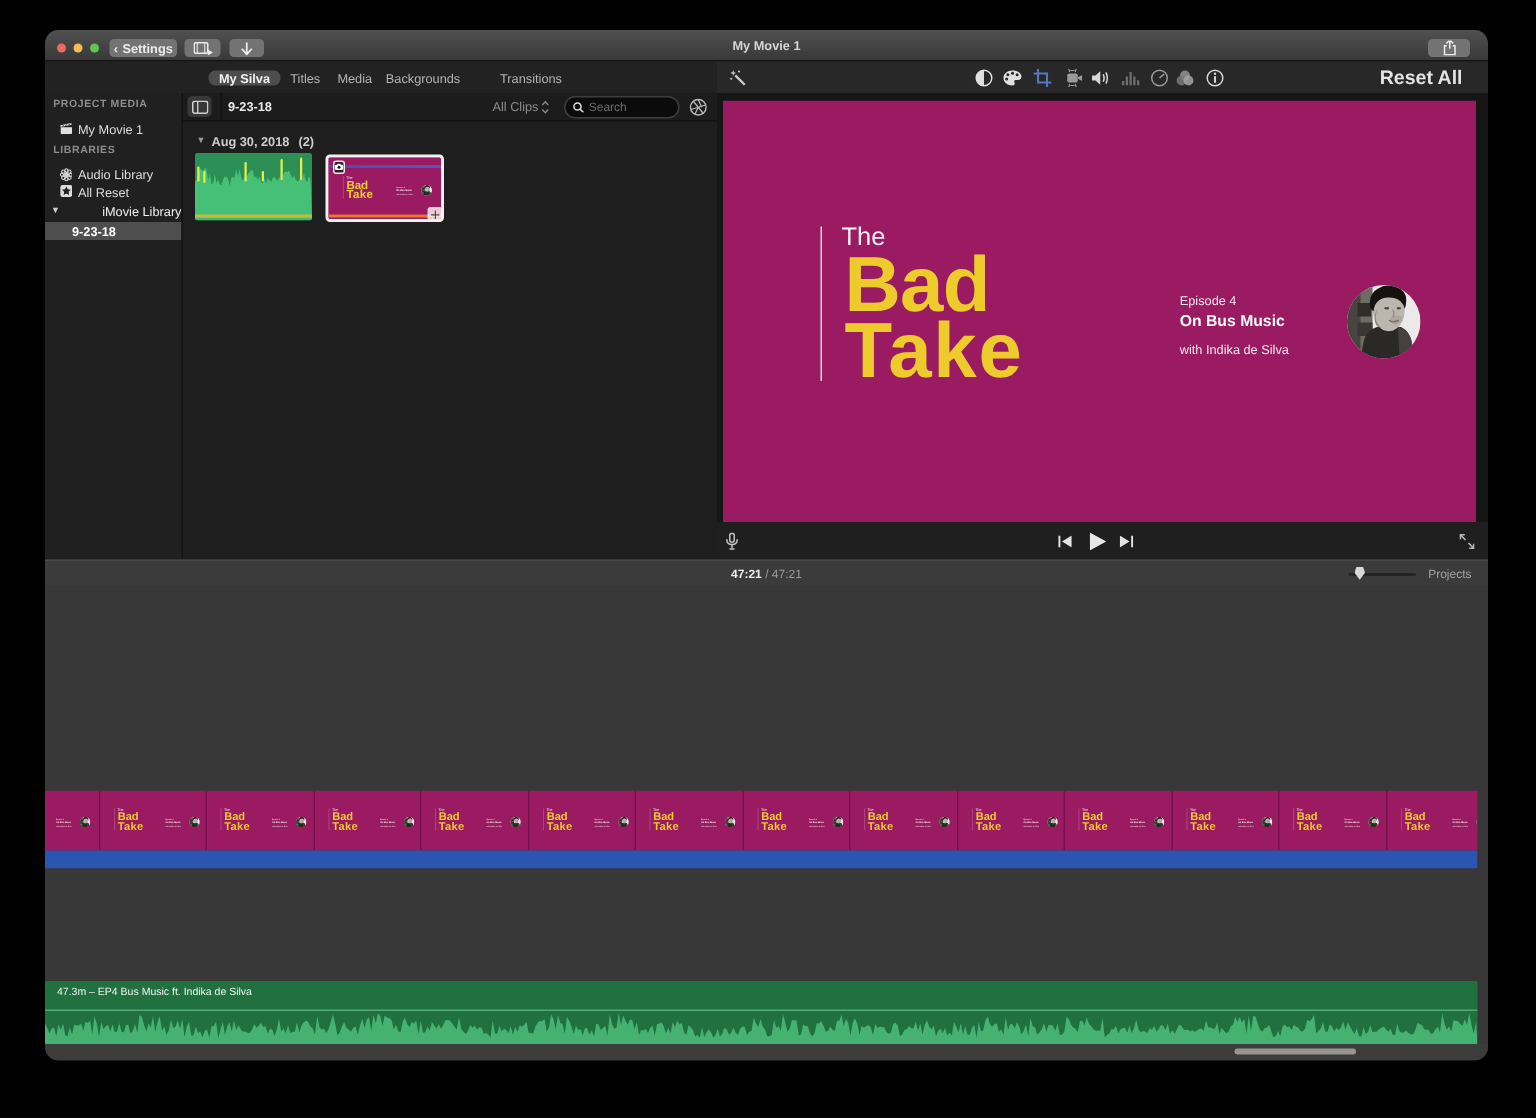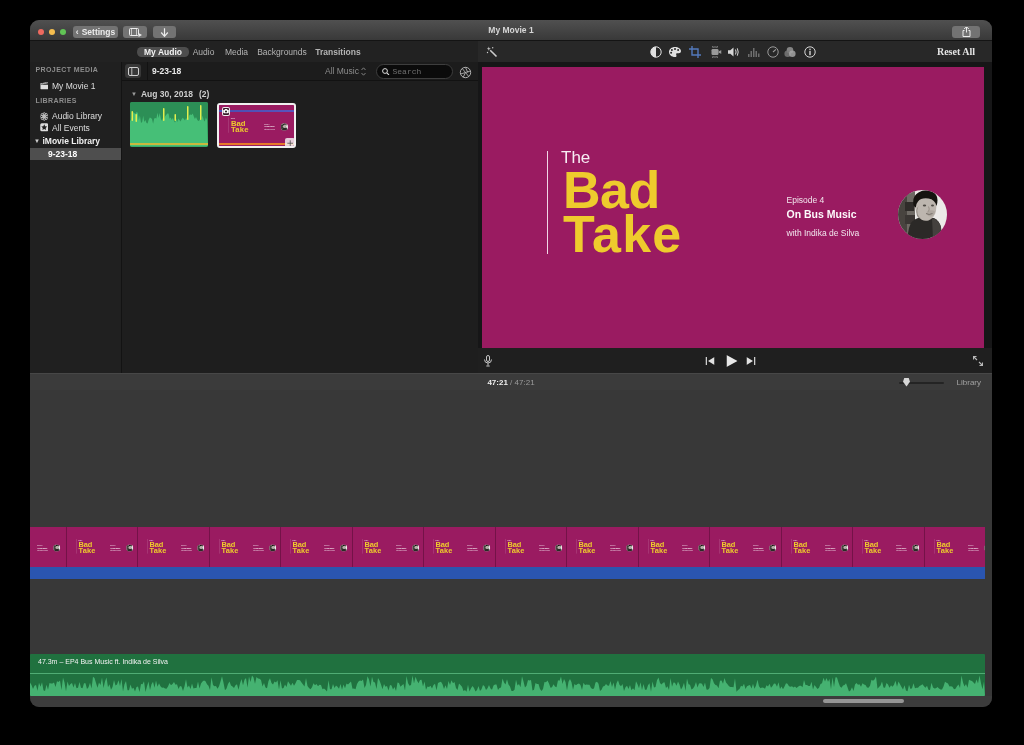--- a/index.html
+++ b/index.html
@@ -50,21 +50,21 @@
     color:#cfcfcf; }
   #bt-divider { position:absolute; left:24.5px; top:0; width:1px; height:18.5px; background:#121212; }
   #event-title { position:absolute; left:30px; top:0; height:18.5px; line-height:18.5px;
     font-size:8.5px; font-weight:bold; color:#eaeaea; }
   #all-clips { position:absolute; right:113px; top:0; height:18.5px; line-height:18.5px;
     font-size:8.5px; color:#8b8b8b; display:flex; align-items:center; gap:2px; }
   #search-field { position:absolute; right:26px; top:2px; width:77px; height:14.5px;
     background:#0b0b0b; border:1px solid #3e3e3e; border-radius:7.5px; display:flex;
     align-items:center; color:#e6e6e6; }
   #search-field input { background:transparent; border:none; outline:none; color:#cfcfcf;
-    font-size:8px; font-family:Liberation Mono, monospace; width:52px; }
+    font-size:8px; font-family:Liberation Sans, sans-serif; width:52px; }
   #search-field input::placeholder { color:#6e6e6e; }
   #browser-settings { position:absolute; right:7px; top:2.5px; color:#b9b9b9; }
 
   #group-header { position:absolute; left:9px; top:26.5px; display:flex; align-items:center;
     gap:4px; color:#cecece; font-size:8.5px; font-weight:bold; }
   #group-header .tri { color:#9a9a9a; font-size:6px; }
   #group-count { font-weight:bold; margin-left:2px; }
 
   #clip-audio { position:absolute; left:8px; top:40px; width:78px; height:44.5px;
     border-radius:2px; overflow:hidden; background:#2c8f56; }
@@ -84,21 +84,21 @@
     display:flex; align-items:center; justify-content:center; color:#fff; }
   #plus-badge { position:absolute; left:66px; top:33.6px; width:9.5px; height:9.5px;
     background:rgba(245,245,245,.82); border-radius:2px; display:flex; align-items:center;
     justify-content:center; color:#4c4c4c; }
 
   
   #viewer-side { position:absolute; left:448px; top:0; width:514px; height:332px; background:#161617; }
   #viewer-toolbar { position:absolute; left:0; top:0; width:514px; height:21px; background:#282828; }
   .vt-icon { position:absolute; top:50%; transform:translate(-50%,-50%); display:flex; }
   #reset-all { position:absolute; right:17px; top:0; height:21px; line-height:21px;
-    font-size:10px; font-weight:bold; color:#e4e4e4;font-family:Liberation Serif, serif; }
+    font-size:13px; font-weight:bold; color:#e4e4e4; }
 
   #canvas-area { position:absolute; left:0; top:21px; width:514px; height:286px; }
   #preview-canvas { position:absolute; left:4px; top:5px; width:502px; height:281px;
     overflow:hidden; }
 
   
   .slide { position:relative; width:502px; height:281px; background:#9a1b61; overflow:hidden; }
   .slide .vline { position:absolute; left:64.5px; top:84px; width:1.6px; height:103px;
     background:rgba(253,240,248,.88); }
   .slide .kicker { position:absolute; left:79px; top:81.5px; font-size:17px; line-height:17px;
@@ -186,25 +186,25 @@
         <path d="M4.5 0 L4.5 5.5 M2.2 2 L4.5 -0.3 L6.8 2" stroke="#ececec" stroke-width="1" fill="none"></path>
         <path d="M2.5 3.5 L1 3.5 L1 9.5 L8 9.5 L8 3.5 L6.5 3.5" stroke="#ececec" stroke-width="1" fill="none"></path>
       </svg>
     </div>
   </div>
 
   <div id="topsection">
 
     <div id="media-side">
       <div id="tabs-row">
-        <div class="tab active" style="left:133px;">My Audio</div>
-        <div class="tab" style="left:173.5px;">Audio</div>
+        <div class="tab active" style="left:133px;">My Silva</div>
+        <div class="tab" style="left:173.5px;">Titles</div>
         <div class="tab" style="left:206.5px;">Media</div>
         <div class="tab" style="left:252px;">Backgrounds</div>
-        <div class="tab" style="left:308px;font-weight:bold;">Transitions</div>
+        <div class="tab" style="left:324px;">Transitions</div>
       </div>
 
       <div id="sidebar">
         <div class="side-head" style="top:4px;">PROJECT MEDIA</div>
         <div class="side-item" style="top:17.5px;">
           <span class="icn">
             <svg width="9" height="8" viewBox="0 0 9 8">
               <path d="M0.5 2.8 L8.5 2.8 L8.5 7 Q8.5 7.5 8 7.5 L1 7.5 Q0.5 7.5 0.5 7 Z" fill="#e0e0e0"></path>
               <path d="M0.5 2.6 L8.2 1 L7.9 -0.2 L0.2 1.4 Z" fill="#e0e0e0"></path>
               <path d="M1.6 2.3 L2.8 1 M3.8 1.9 L5 0.6 M6 1.4 L7.2 0.2" stroke="#202020" stroke-width=".6"></path>
@@ -230,43 +230,43 @@
           </span>
           <span>Audio Library</span>
         </div>
         <div class="side-item" style="top:59.5px;">
           <span class="icn">
             <svg width="8.5" height="8.5" viewBox="0 0 17 17">
               <rect x="0.5" y="0.5" width="16" height="16" rx="3" fill="#dcdcdc"></rect>
               <path d="M8.5 2.5 L10.3 6.4 L14.5 6.9 L11.4 9.8 L12.2 14 L8.5 11.9 L4.8 14 L5.6 9.8 L2.5 6.9 L6.7 6.4 Z" fill="#202020"></path>
             </svg>
           </span>
-          <span>All Events</span>
+          <span>All Reset</span>
         </div>
-        <div class="side-item" style="top:73px; font-weight:bold; color:#f0f0f0;">
+        <div class="side-item" style="top:73px; font-weight:normal; color:#f0f0f0;justify-content:space-between;">
           <span style="margin-left:4px; margin-right:2.5px; font-size:6px; color:#cfcfcf;">▼</span>
           <span>iMovie Library</span>
         </div>
         <div id="side-sel-row" style="top:86px;">
           <span>9-23-18</span>
         </div>
       </div>
 
       <div id="browser">
         <div id="browser-toolbar">
           <div id="sidebar-toggle">
             <svg width="11" height="9" viewBox="0 0 11 9">
               <rect x="0.5" y="0.5" width="10" height="8" rx="1.5" fill="none" stroke="#cfcfcf"></rect>
               <line x1="3.8" y1="0.5" x2="3.8" y2="8.5" stroke="#cfcfcf" stroke-width=".9"></line>
             </svg>
           </div>
           <div id="bt-divider"></div>
           <div id="event-title">9-23-18</div>
           <div id="all-clips">
-            <span>All Music</span>
+            <span>All Clips</span>
             <svg width="5" height="9" viewBox="0 0 5 9">
               <path d="M0.5 3 L2.5 0.8 L4.5 3" stroke="#8b8b8b" fill="none" stroke-width=".9"></path>
               <path d="M0.5 6 L2.5 8.2 L4.5 6" stroke="#8b8b8b" fill="none" stroke-width=".9"></path>
             </svg>
           </div>
           <div id="search-field">
             <svg width="7.5" height="7.5" viewBox="0 0 10 10" style="margin:0 3px 0 5px;">
               <circle cx="4" cy="4" r="3.2" fill="none" stroke="#e0e0e0" stroke-width="1.3"></circle>
               <line x1="6.4" y1="6.4" x2="9.3" y2="9.3" stroke="#e0e0e0" stroke-width="1.4"></line>
             </svg>
@@ -502,21 +502,21 @@
   </div>
 
   <div id="timeline-toolbar">
     <div id="timecode">
       <b>47:21</b>
       <span> </span><span>/</span><span> </span>
       <span>47:21</span>
     </div>
     <div id="zoom-slider-track"></div>
     <div id="zoom-slider-thumb"></div>
-    <div id="settings-label">Library</div>
+    <div id="settings-label">Projects</div>
   </div>
 
   <div id="timeline">
     <div id="video-track">
       <div id="filmstrip">
             <div class="tl-frame" style="left: -36px; border-left: none;">
   <div class="slide">
 
     <div class="ep-kicker">Episode 4</div>
     <div class="ep-title">On Bus Music</div>

